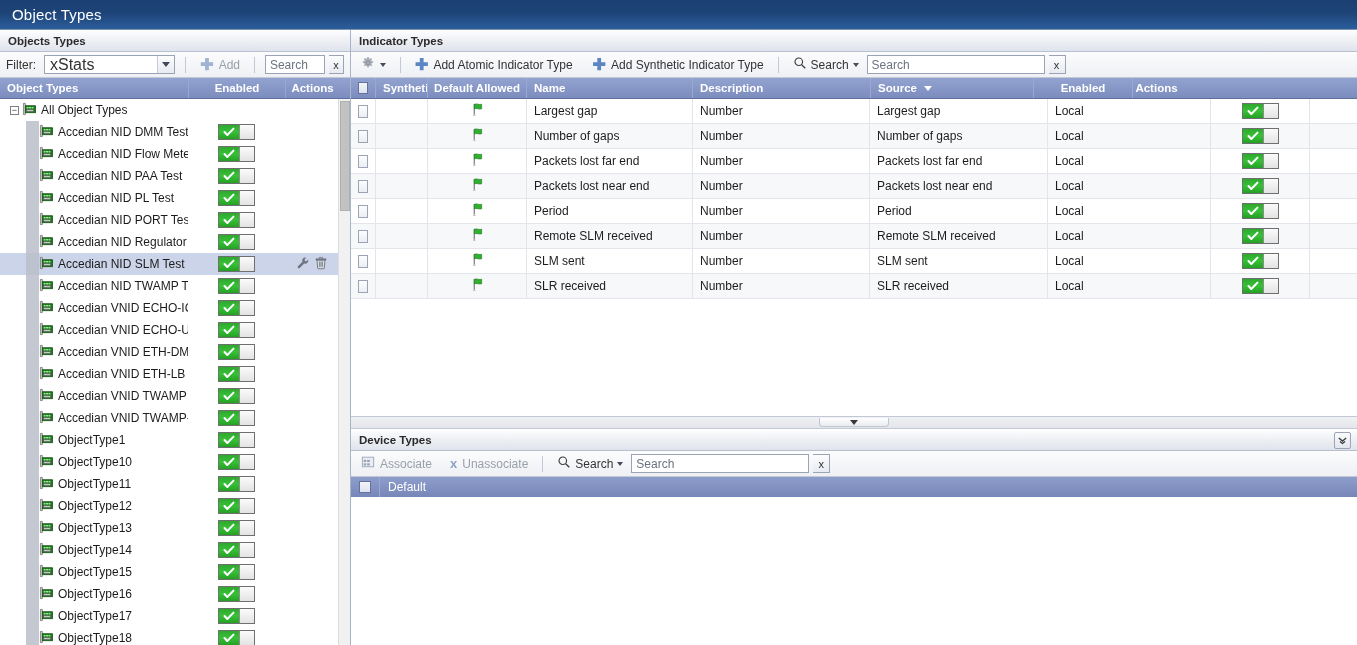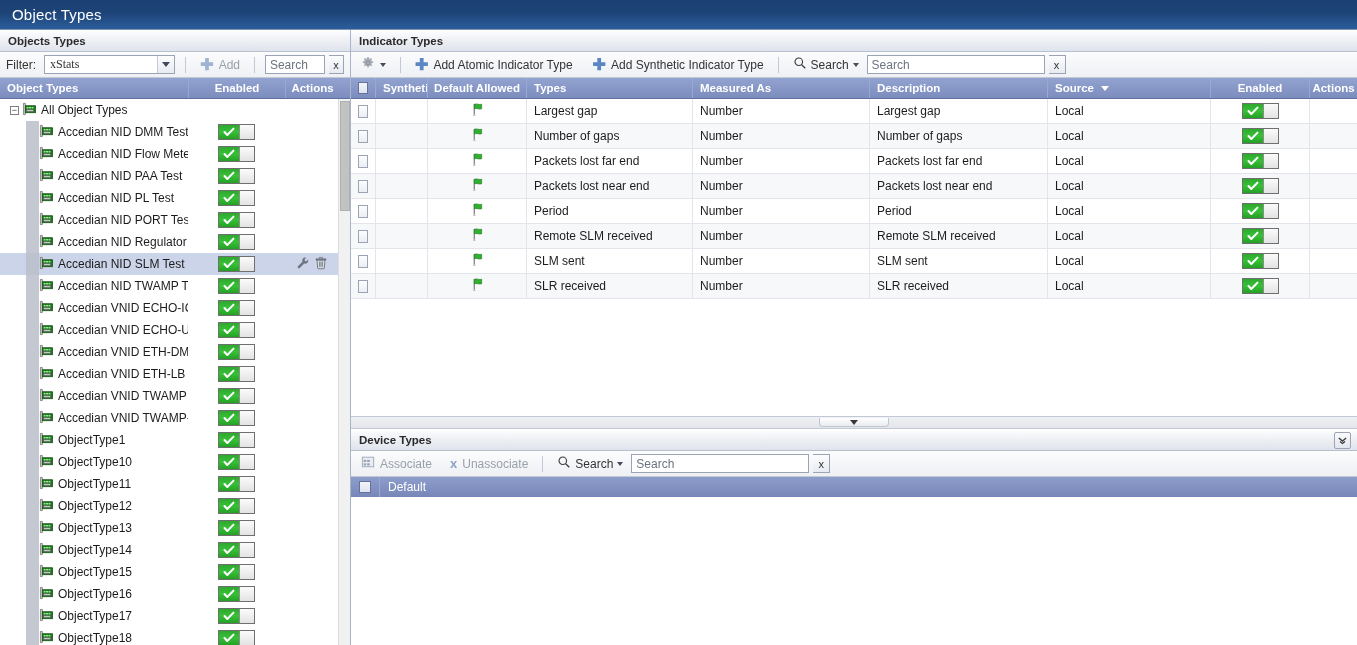--- a/index.html
+++ b/index.html
@@ -92,23 +92,22 @@
     color: #5b86c4; font-size: 16px; font-weight: bold; line-height: 12px;
   }
   .plus.disabled { color: #9fb3d2; }
 
   .select {
     position: relative;
     height: 19px; width: 148px;
     border: 1px solid #9aa4b4;
     background: #ffffff;
     display: flex; align-items: center;
-    padding-left: 5px; font-size: 12px;
+    padding-left: 5px; font-size: 16px;
     cursor: pointer;
-    font-family: Liberation Serif, serif;
   }
   .select .arrow-box {
     position: absolute; right: 0; top: 0;
     width: 17px; height: 17px;
     border-left: 1px solid #c5cbd6;
     background: linear-gradient(to bottom,#fdfdfe,#e7eaf1);
     display: flex; align-items: center; justify-content: center;
   }
   .caret-down {
     width: 0; height: 0;
@@ -1078,24 +1077,21 @@
         <div class="th ctr" style="width:25px;">
           <span class="hdr-check"></span>
         </div>
         <div class="th" style="width:52px;">
           <span>Synthetic</span>
         </div>
         <div class="th ctr" style="width:99px;">
           <span>Default Allowed</span>
         </div>
         <div class="th" style="width:166px;">
-          <span>Types</span>
-        </div>
-        <div class="th" style="width:177px;">
-          <span>Measured As</span>
+          <span>Name</span>
         </div>
         <div class="th" style="width:178px;">
           <span>Description</span>
         </div>
         <div class="th" style="width:163px;text-align:center;">
           <span>Source</span>
           <span class="sort-caret"></span>
         </div>
         <div class="th ctr" style="width:99px;">
           <span>Enabled</span>

